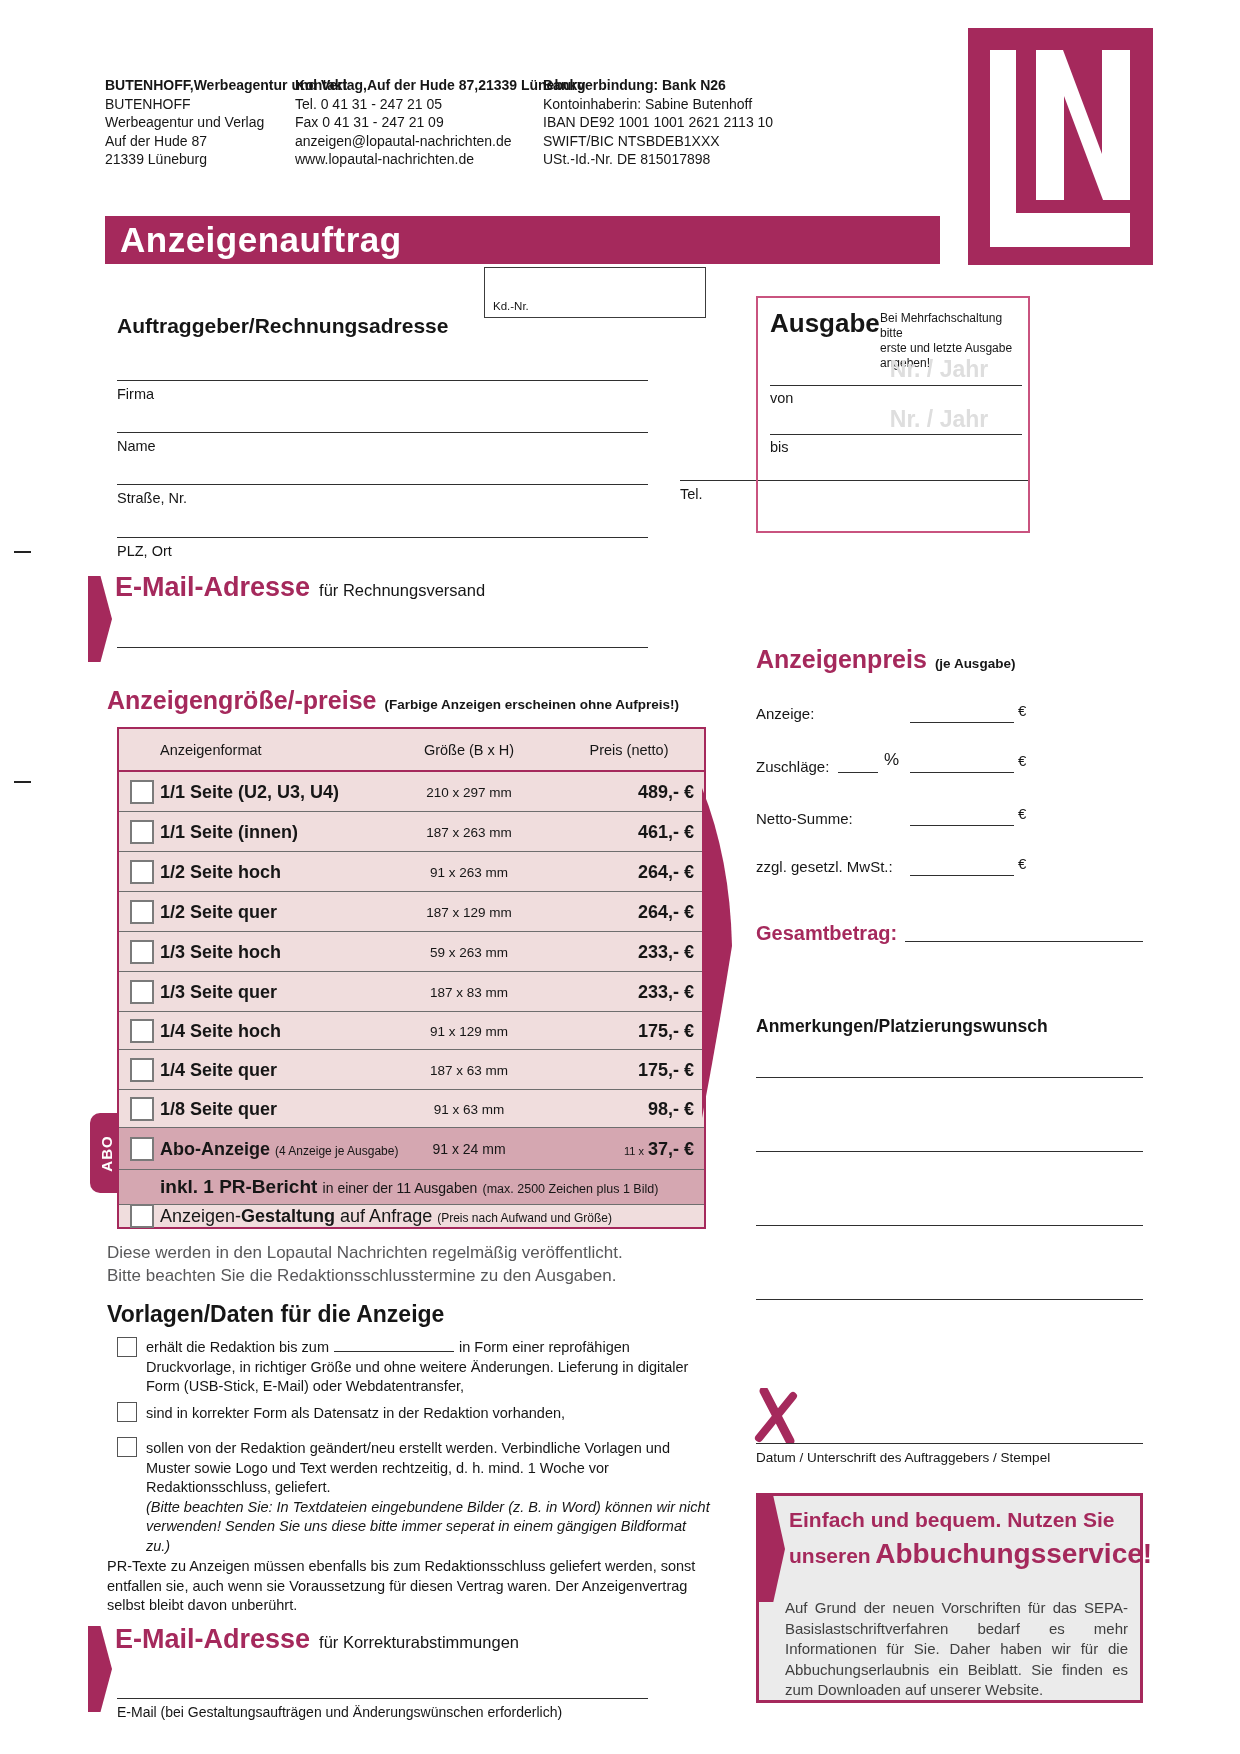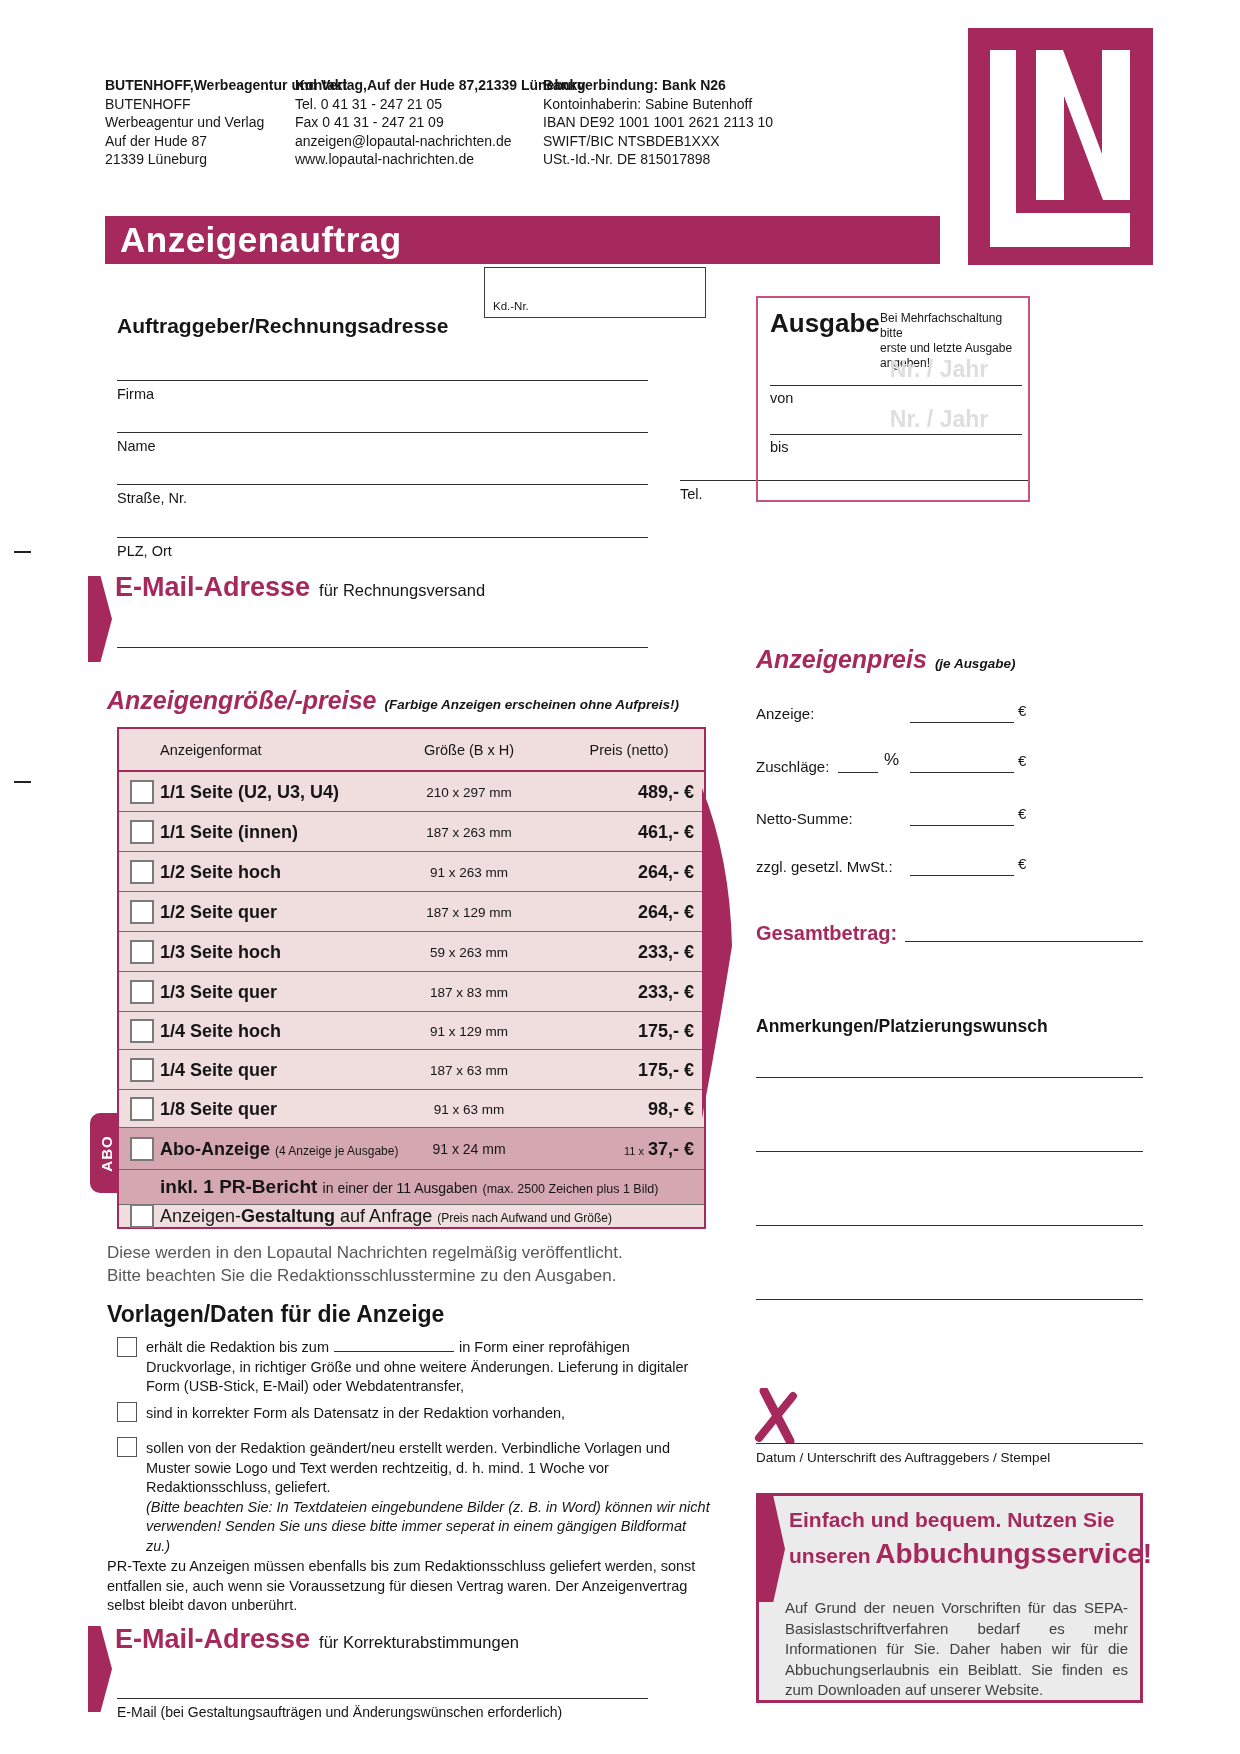--- a/index.html
+++ b/index.html
@@ -22,27 +22,27 @@
   
   .logo{position:absolute;left:968px;top:28px;width:185px;height:237px;background:var(--brand);}
   
   .titlebar{position:absolute;left:105px;top:216px;width:835px;height:48px;background:var(--brand);}
   .titlebar span{display:block;font-size:35px;font-weight:bold;color:#fff;line-height:48px;padding-left:15px;letter-spacing:.5px;}
   
   .kdbox{position:absolute;left:484px;top:267px;width:222px;height:51px;border:1px solid #3c3c3c;box-sizing:border-box;}
   .kdbox span{position:absolute;left:8px;bottom:5px;font-size:11.5px;margin-top:30px;}
   
   .h-black{position:absolute;font-weight:bold;font-size:21px;}
-  .h-brand{position:absolute;font-weight:bold;font-size:25px;color:var(--brand);white-space:nowrap;font-style:italic;}
+  .h-brand{position:absolute;font-weight:bold;font-size:25px;color:var(--brand);white-space:nowrap;}
   .h-brand .sub{font-weight:bold;font-size:13.5px;color:#161616;margin-left:8px;}
   
   .fline{position:absolute;border-top:1.2px solid var(--linecol);}
   .flabel{position:absolute;font-size:14.5px;white-space:nowrap;}
   
-  .ausbox{position:absolute;left:756px;top:296px;width:274px;height:206px;border:2px solid var(--brand-light);box-sizing:border-box;}
+  .ausbox{position:absolute;left:756px;top:296px;width:274px;height:237px;border:2px solid var(--brand-light);box-sizing:border-box;}
   .aus-h{position:absolute;left:12px;top:10px;font-size:26px;font-weight:bold;}
   .aus-note{position:absolute;left:122px;top:13px;font-size:12px;line-height:15px;}
   .ghost{position:absolute;left:108px;width:146px;text-align:center;font-size:23px;font-weight:bold;color:var(--ghost);white-space:nowrap;}
   
   .pennant{position:absolute;left:88px;width:24px;height:86px;background:var(--brand);
            clip-path:polygon(0 0,52% 0,100% 50%,52% 100%,0 100%);}
   .email-h{position:absolute;left:115px;white-space:nowrap;}
   .email-h .big{font-size:27px;font-weight:bold;color:var(--brand);}
   .email-h .suf{font-size:16.5px;font-weight:normal;color:#161616;margin-left:9px;}
   

